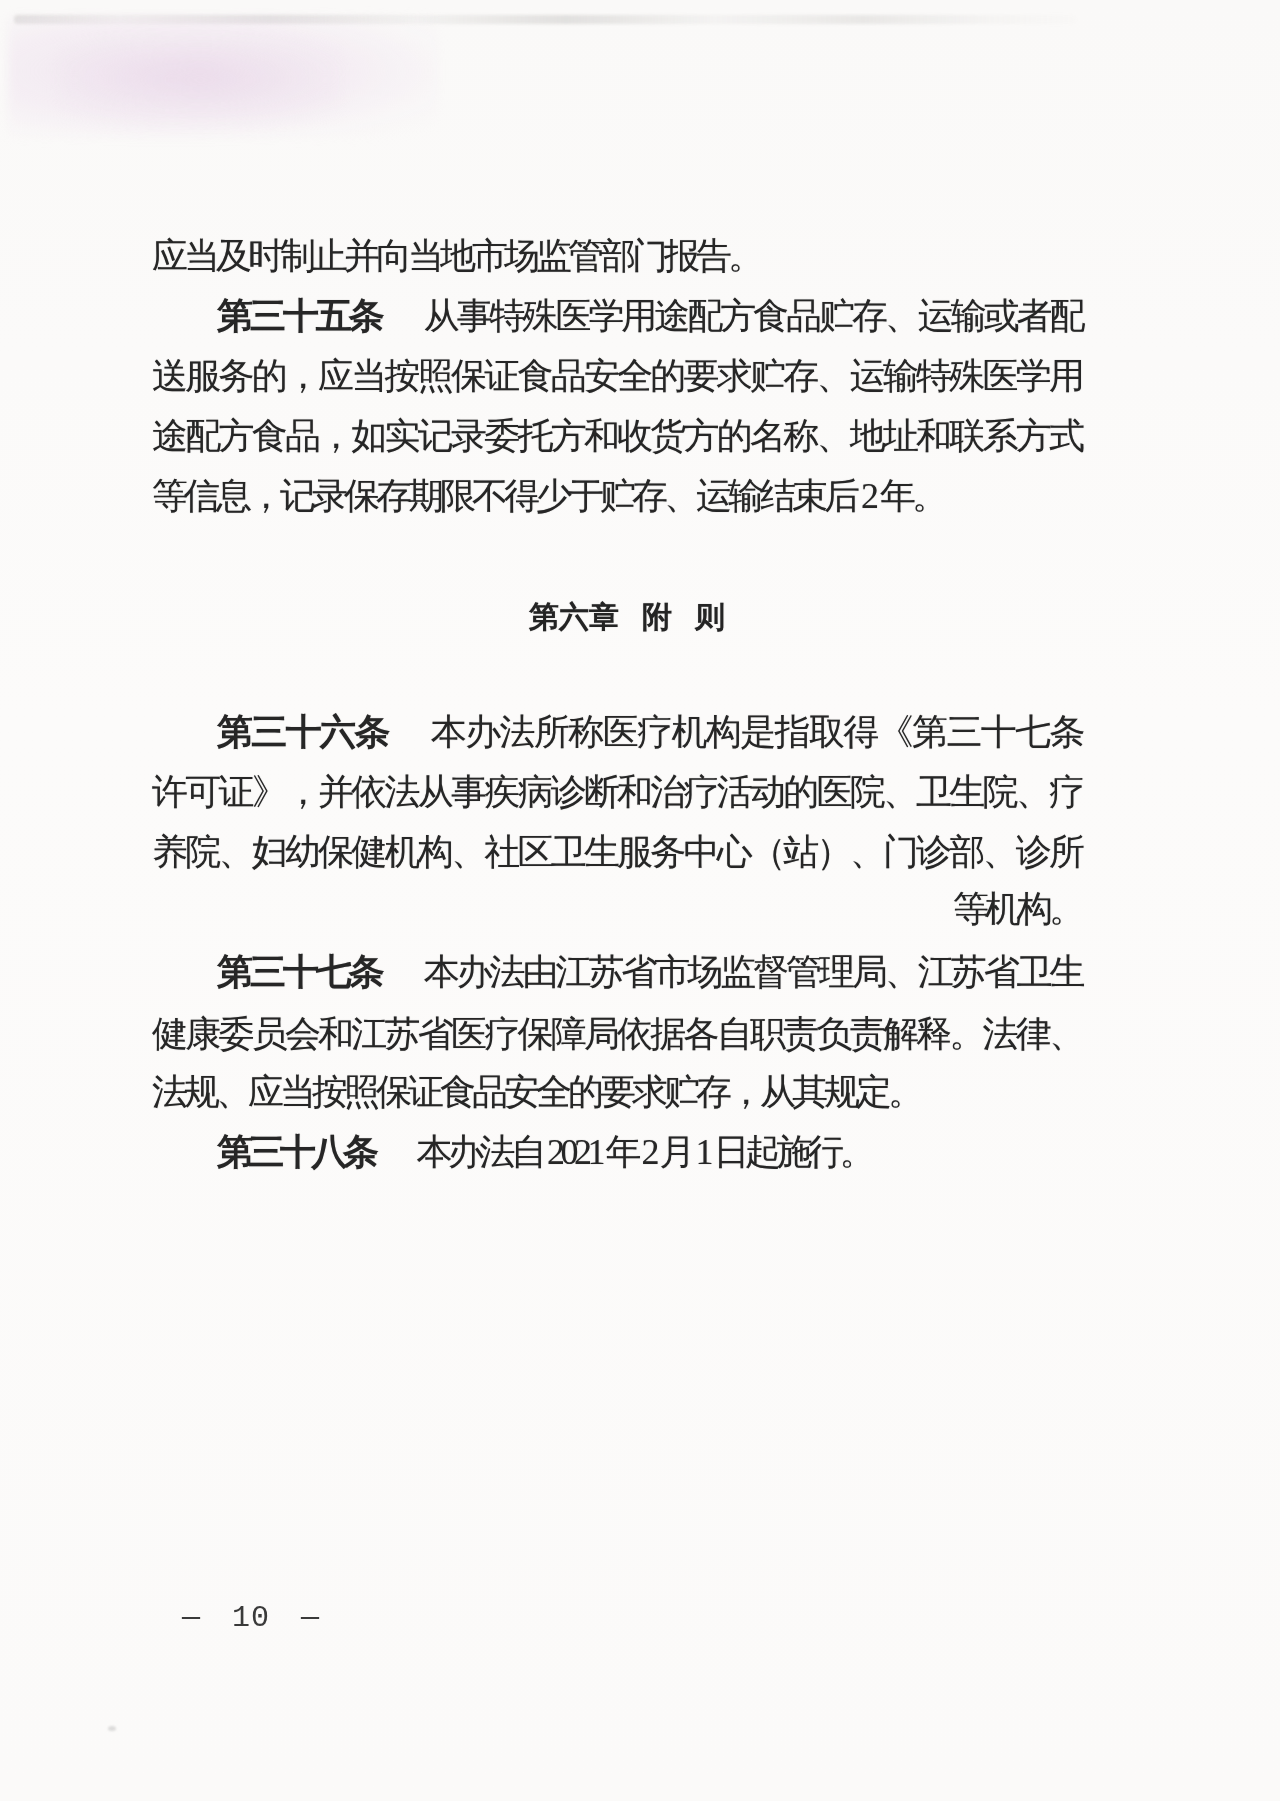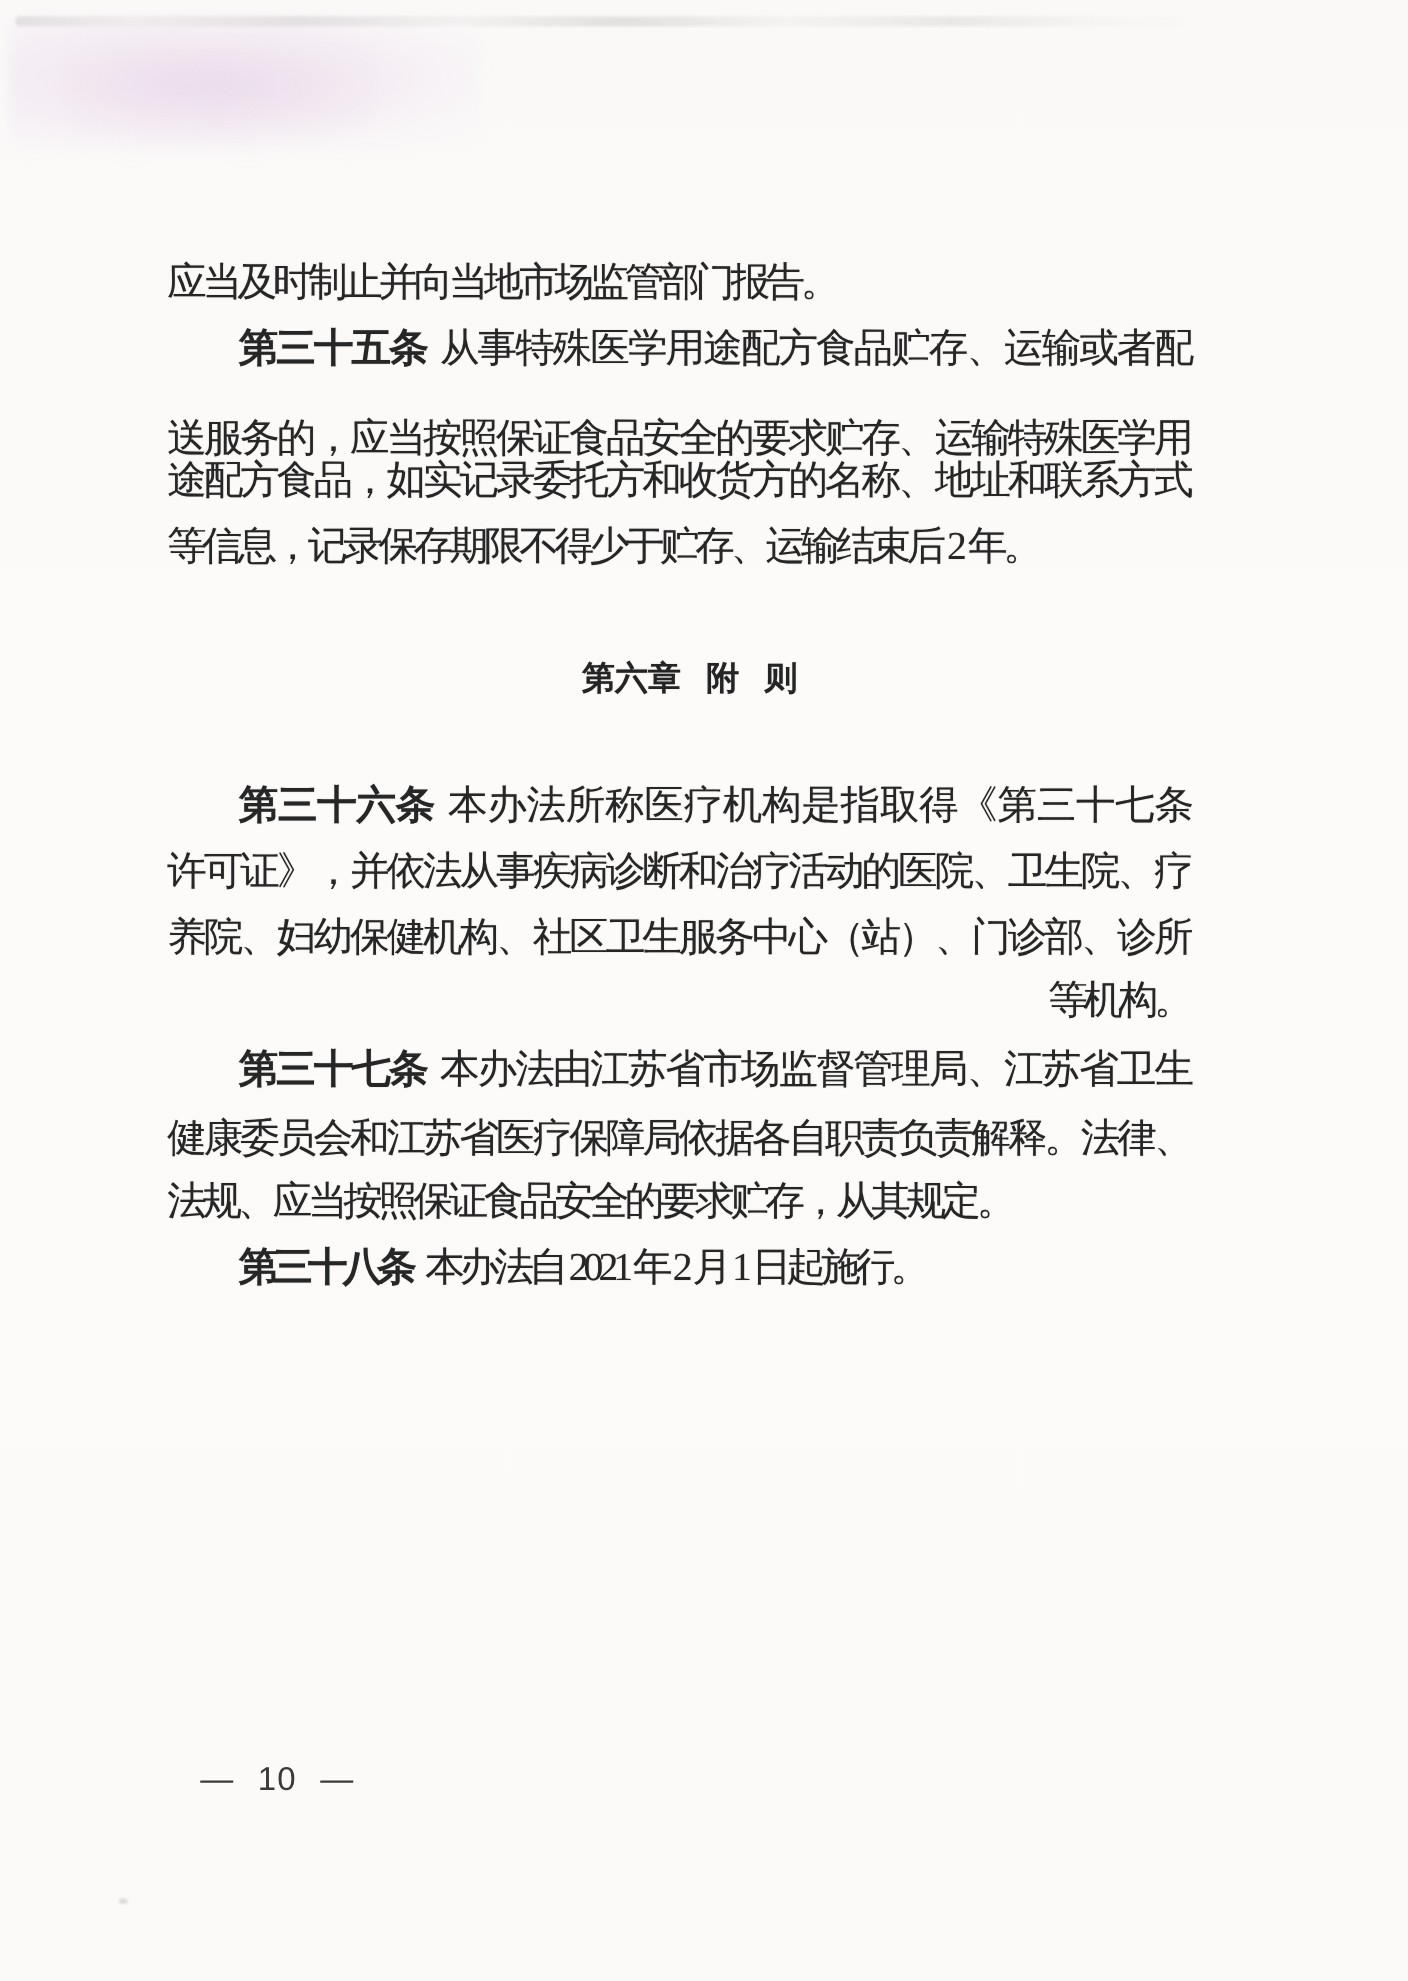--- a/index.html
+++ b/index.html
@@ -79,26 +79,26 @@
     text-align: justify;
     text-align-last: justify;
   }
   .ind {
     text-indent: 65px;
     letter-spacing: -4.5px;
   }
   .blabel {
     font-family: Liberation Sans, sans-serif;
     font-weight: 700;
-    margin-right: 12px;
+    margin-right: 42px;
   }
   .blabel:empty { margin-right: 0; display: none; }
   .l1  { top: 233px; }
   .l2  { top: 293px; }
-  .l3  { top: 353px; margin-top: 22px; }
+  .l3  { top: 353px; }
   .l4  { top: 413px; }
   .l5  { top: 473px; }
   .l6  { top: 709px; }
   .l7  { top: 769px; }
   .l8  { top: 829px; }
   .l9  { top: 886px; text-align: right; }
   .l10 { top: 949px; }
   .l11 { top: 1011px; }
   .l12 { top: 1069px; }
   .l13 { top: 1129px; }
@@ -113,21 +113,21 @@
     font-size: 30px;
     line-height: 46px;
     color: #242424;
     text-shadow: 0 0 1px rgba(36,36,36,0.40);
     white-space: nowrap;
   }
   
   .pagenum {
     position: absolute;
     left: 182px; top: 1601px;
-    font-family: Liberation Sans, sans-serif;
+    font-family: Liberation Mono, monospace;
     font-size: 30px;
     line-height: 34px;
     color: #3a3a3a;
     letter-spacing: 1px;
     word-spacing: 12px;
     white-space: nowrap;
   }
 </style>
 </head>
 <body>

